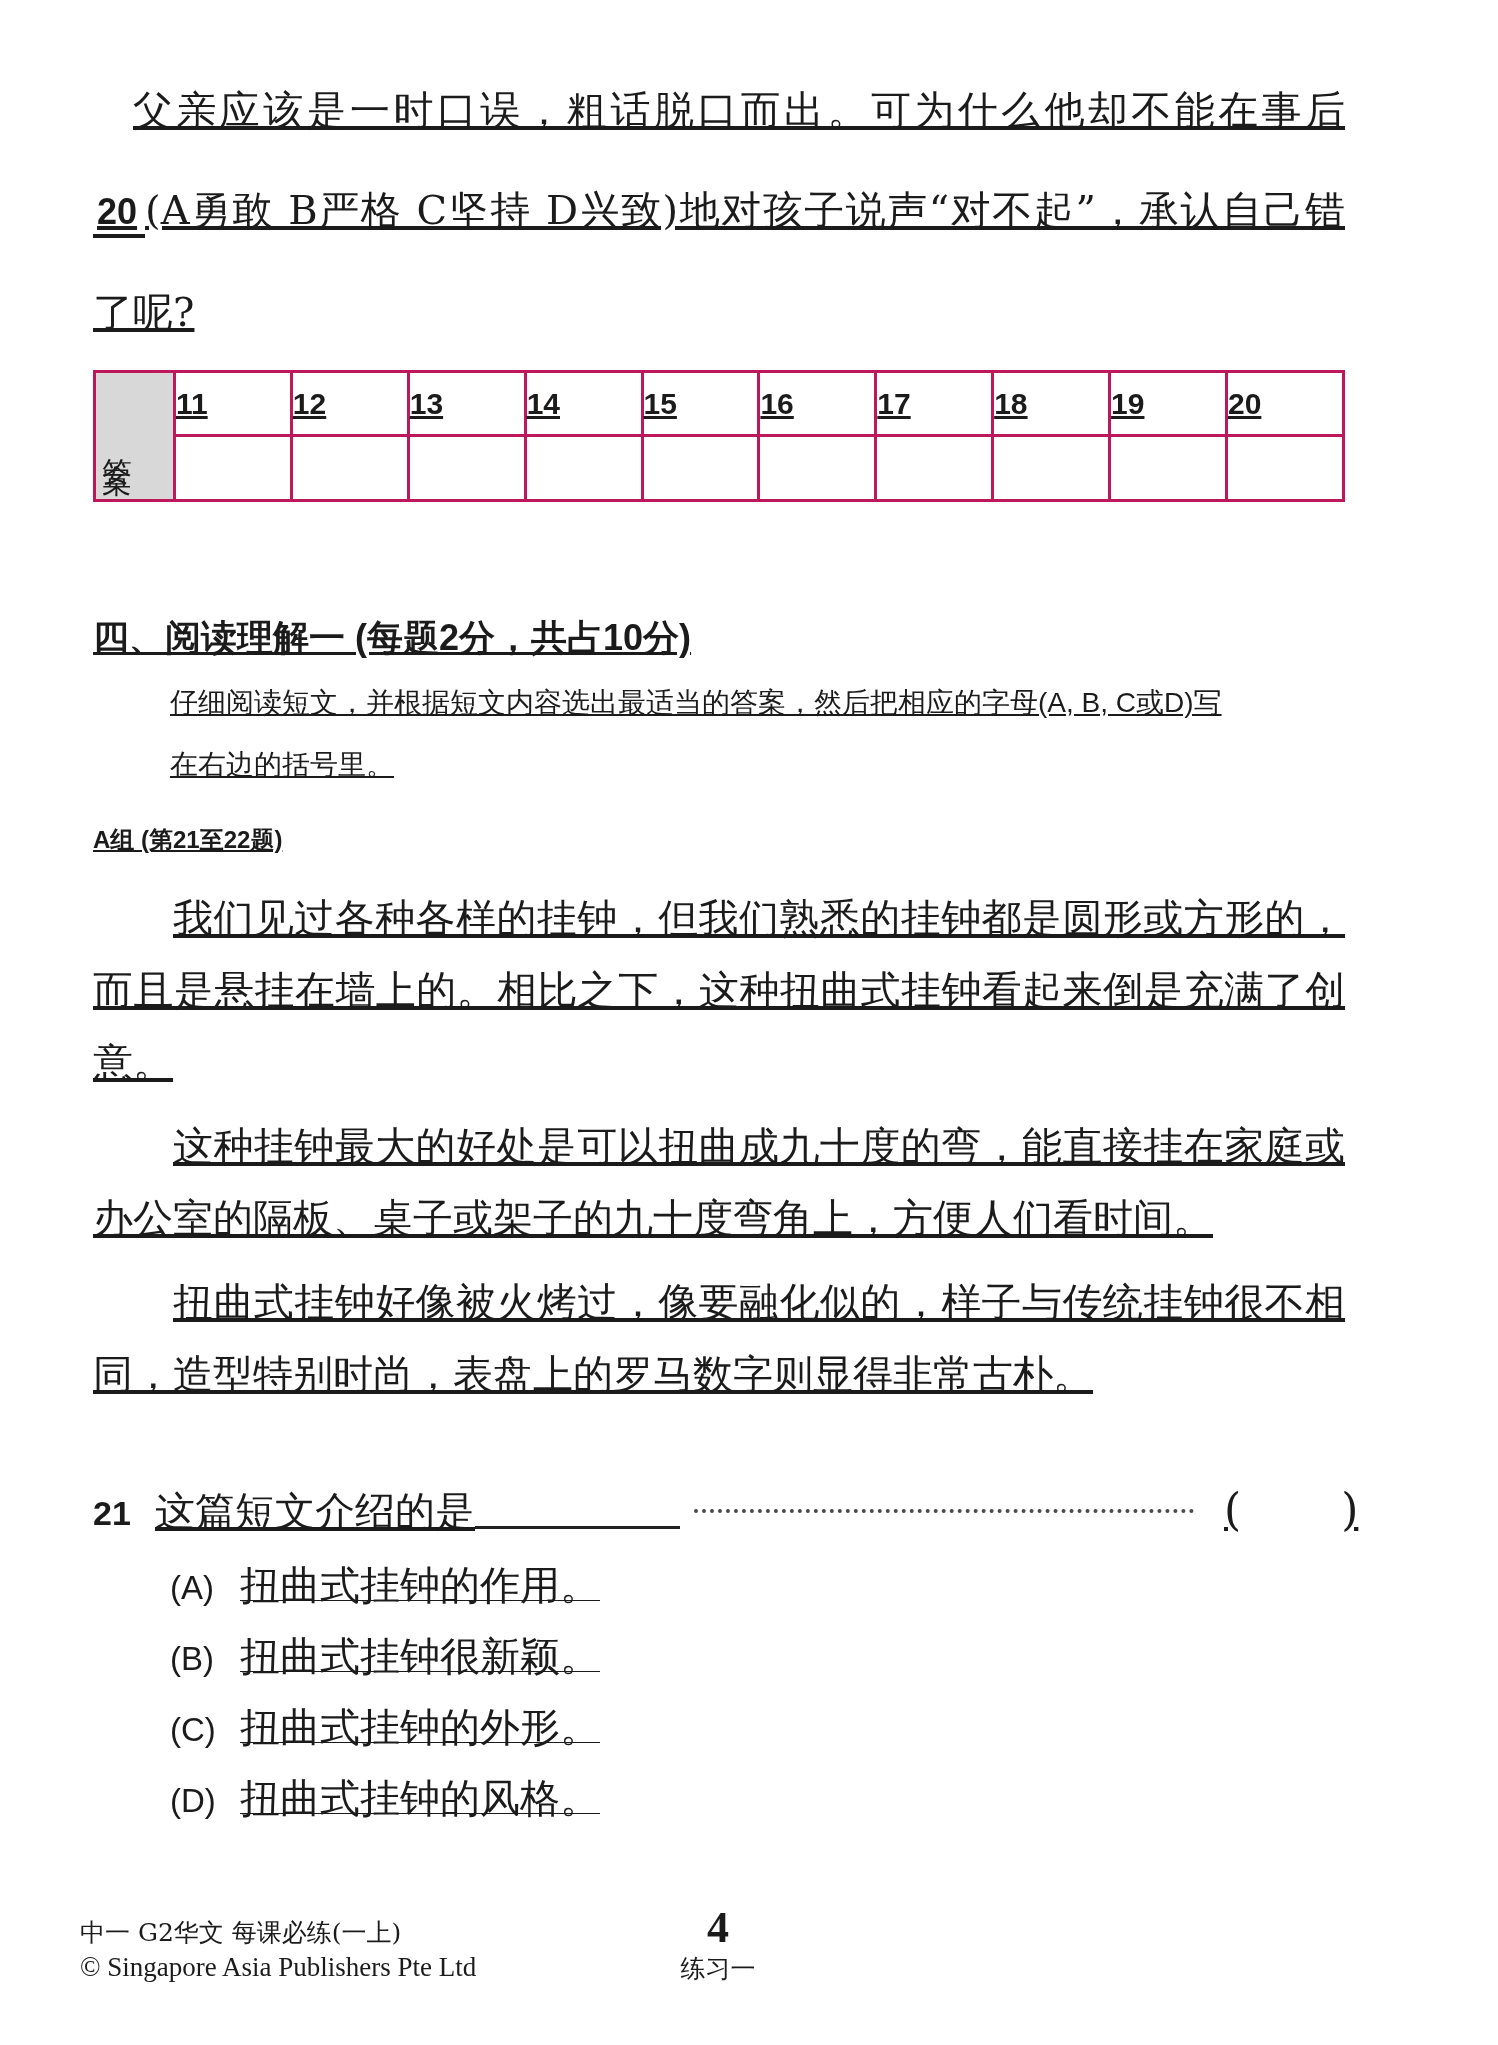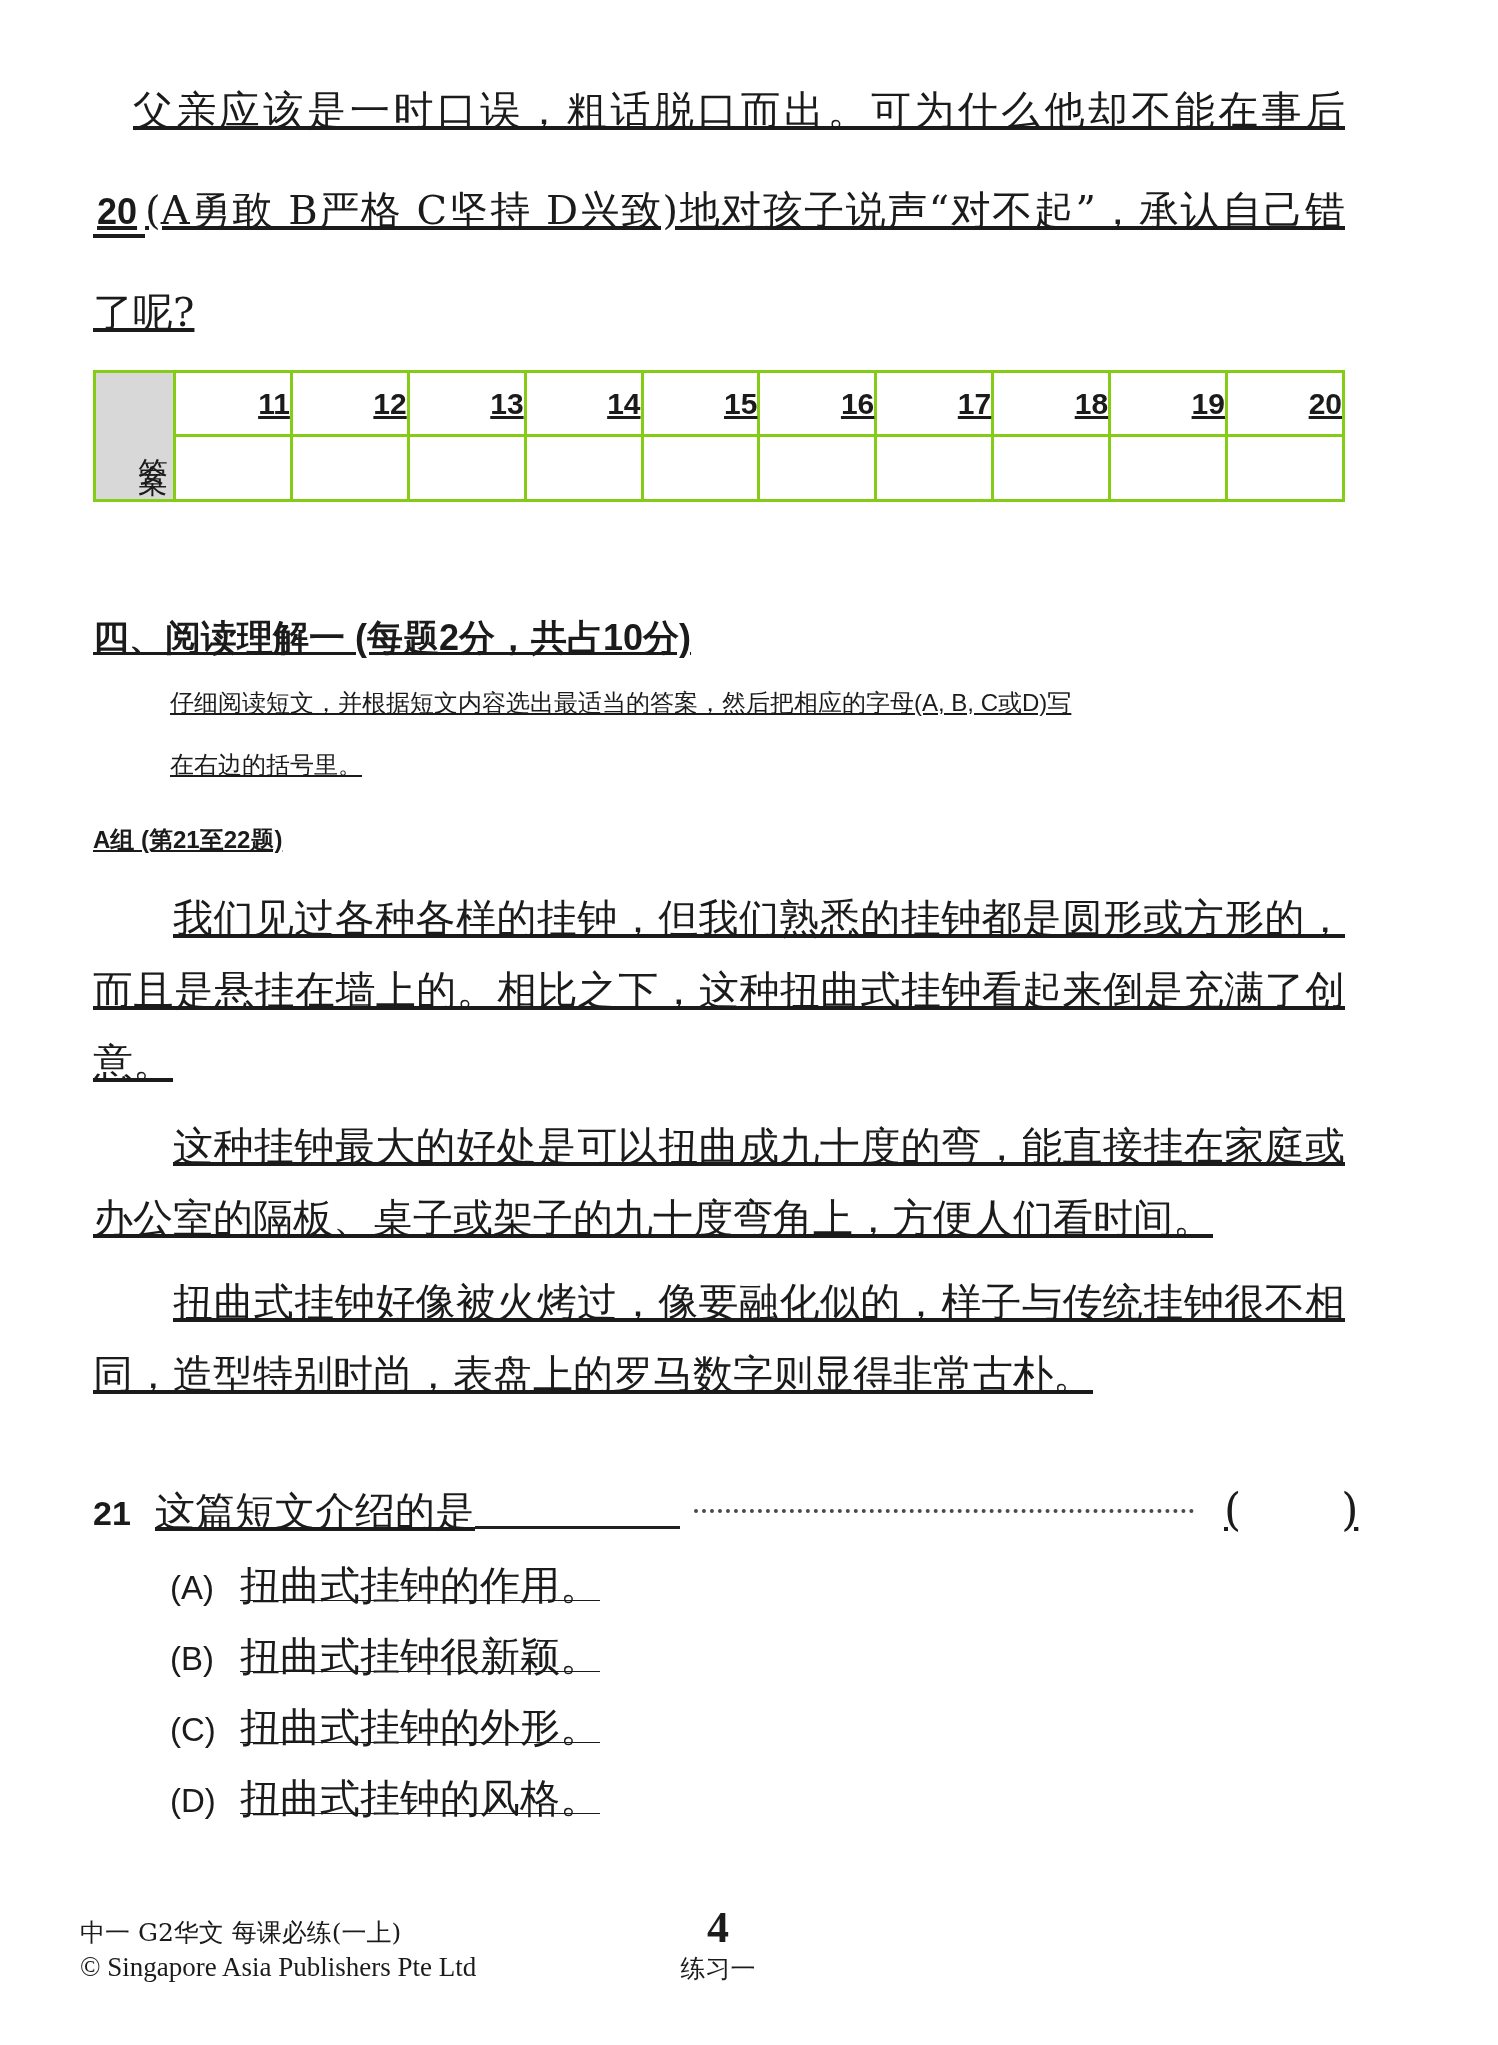--- a/index.html
+++ b/index.html
@@ -14,36 +14,36 @@
   
   .intro { margin-top: 60px; font-size: 40px; line-height: 100px; }
   .intro-line { text-align: justify; text-align-last: justify; }
   .intro-line.first { padding-left: 40px; }
   .intro-line.last { text-align: left; text-align-last: left; }
   .q20num { font-family: "Liberation Sans", "DejaVu Sans", sans-serif; font-weight: bold;
             font-size: 36px; border-bottom: 4px solid #1b1b1b; padding: 0 8px 2px 4px; }
 
   
   .answer-table { margin-top: 8px; border-collapse: collapse; table-layout: fixed; }
-  .answer-table td { border: 3px solid #84cc16; text-align: right; vertical-align: middle; }
+  .answer-table td { border: 3px solid #be185d; text-align: left; vertical-align: middle; }
   .answer-table .label-cell { background: #d8d8d8; width: 80px;
         font-family: "Liberation Sans", "DejaVu Sans", sans-serif; font-size: 30px; }
   .answer-table .label-cell span { writing-mode: vertical-rl; text-orientation: upright;
         letter-spacing: 6px; }
   .answer-table .num-cell { width: 117px; height: 64px;
         font-family: "Liberation Sans", "DejaVu Sans", sans-serif;
         font-weight: bold; font-size: 30px; }
   .answer-table .ans-cell { height: 65px; font-size: 30px; }
 
   
   .section-heading { margin-top: 112px; font-family: "Liberation Sans", "DejaVu Sans", sans-serif;
         font-weight: bold; font-size: 36px; line-height: 48px; }
   .instructions { margin-top: 10px; padding-left: 77px;
         font-family: "Liberation Sans", "DejaVu Sans", sans-serif;
-        font-size: 24px; line-height: 62px; }
+        font-size: 28px; line-height: 62px; }
   .group-label { margin-top: 24px; font-family: "Liberation Sans", "DejaVu Sans", sans-serif;
         font-weight: bold; font-size: 24px; line-height: 40px; }
 
   
   .passage { margin-top: 22px; font-size: 40px; line-height: 72px; }
   .passage p { text-indent: 2em; text-align: justify; }
   .passage p + p { margin-top: 12px; }
 
   
   .q21 { margin-top: 72px; font-size: 40px; line-height: 56px; white-space: nowrap; }

